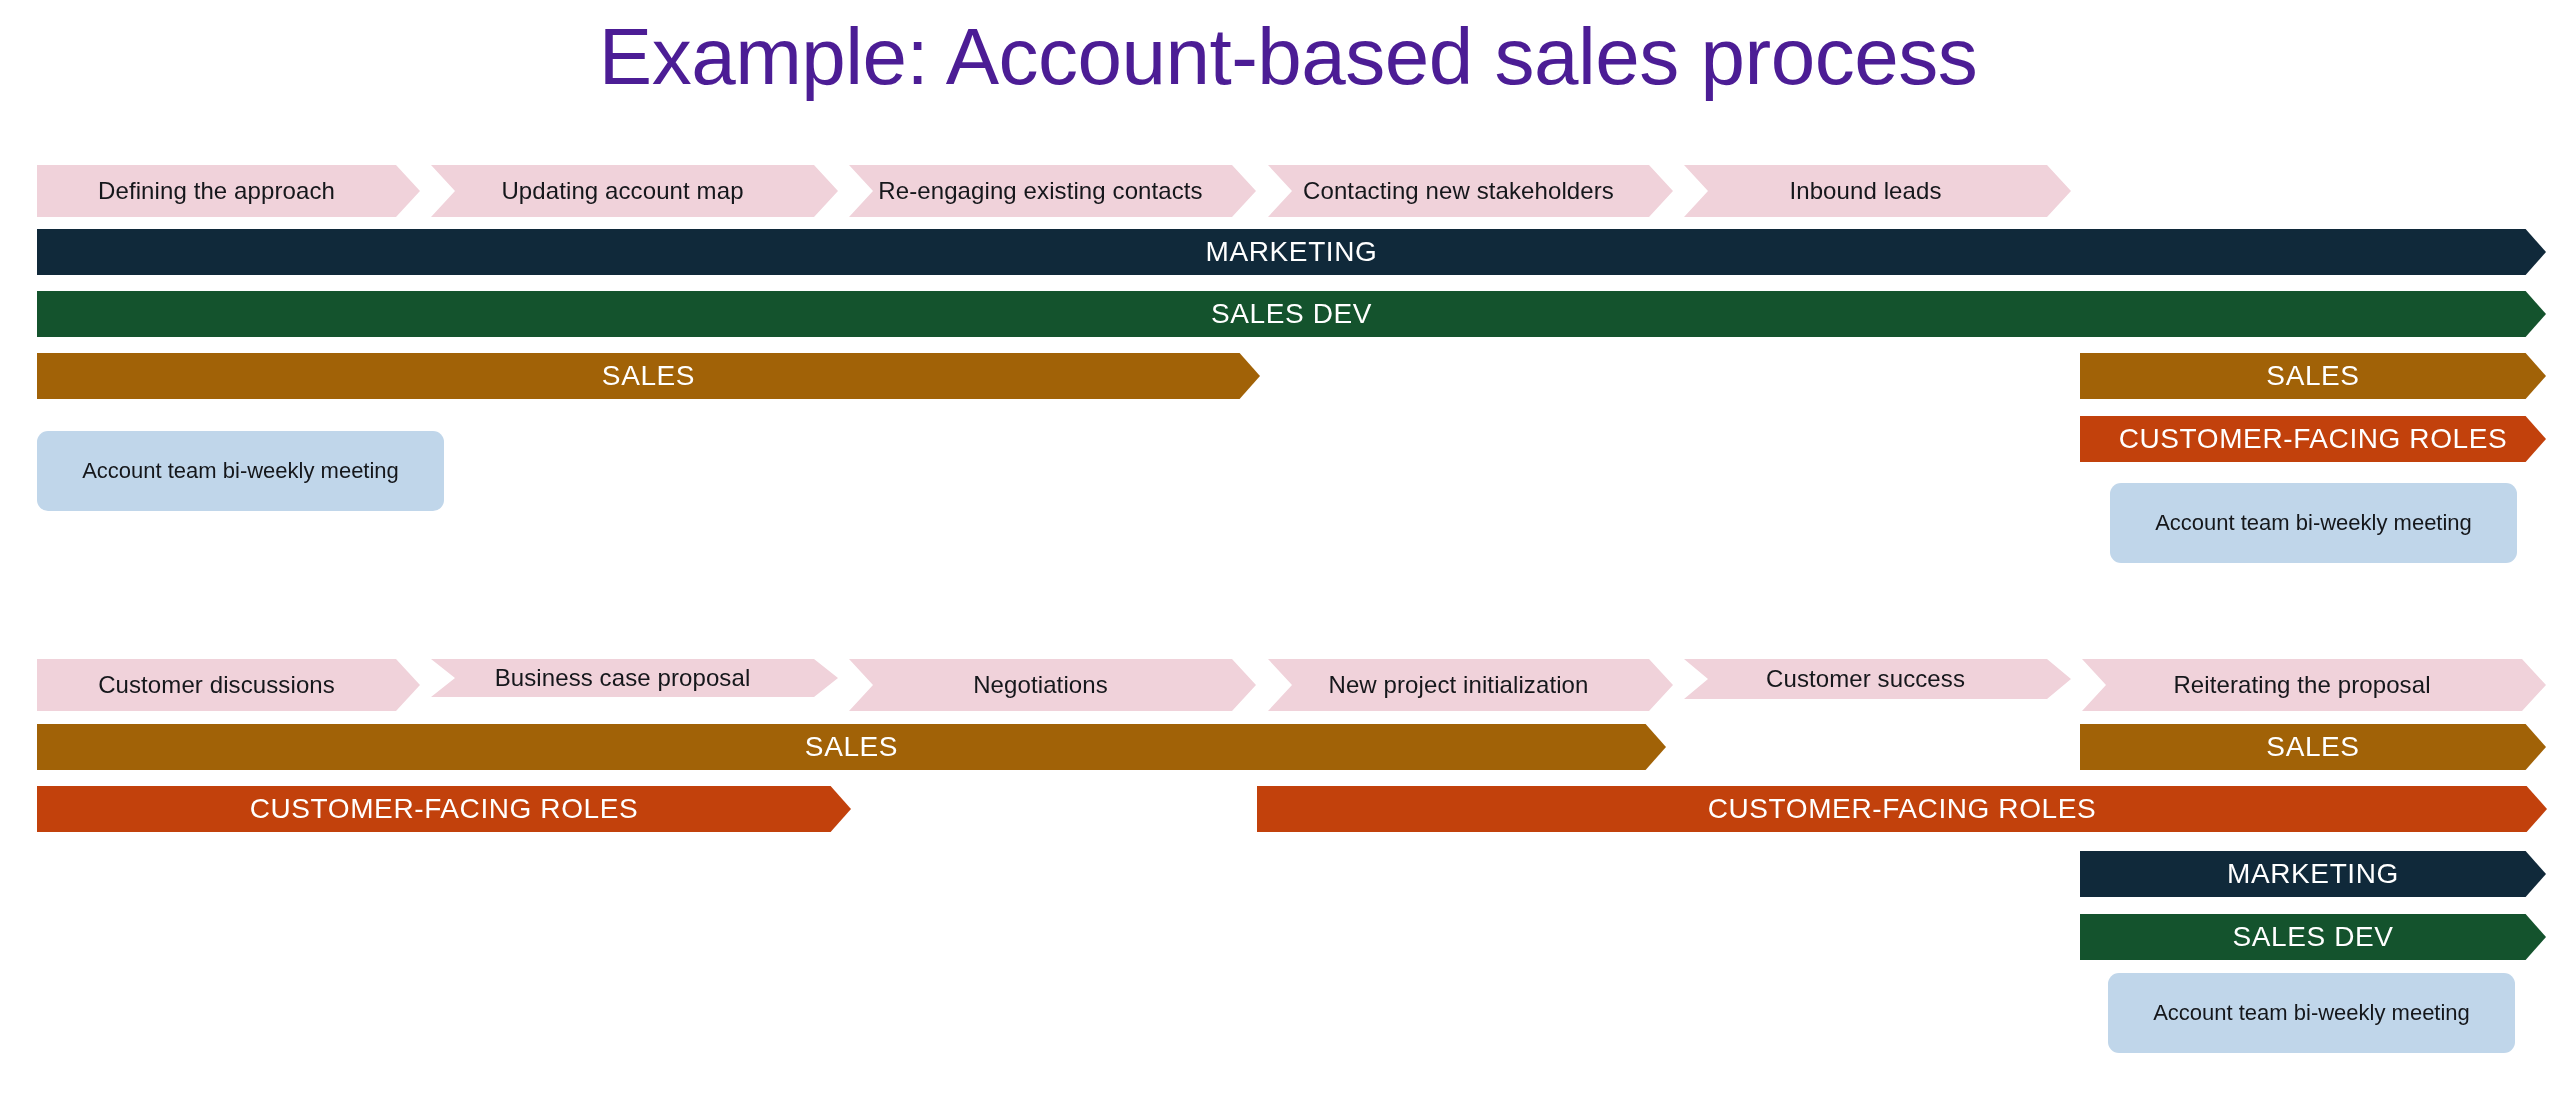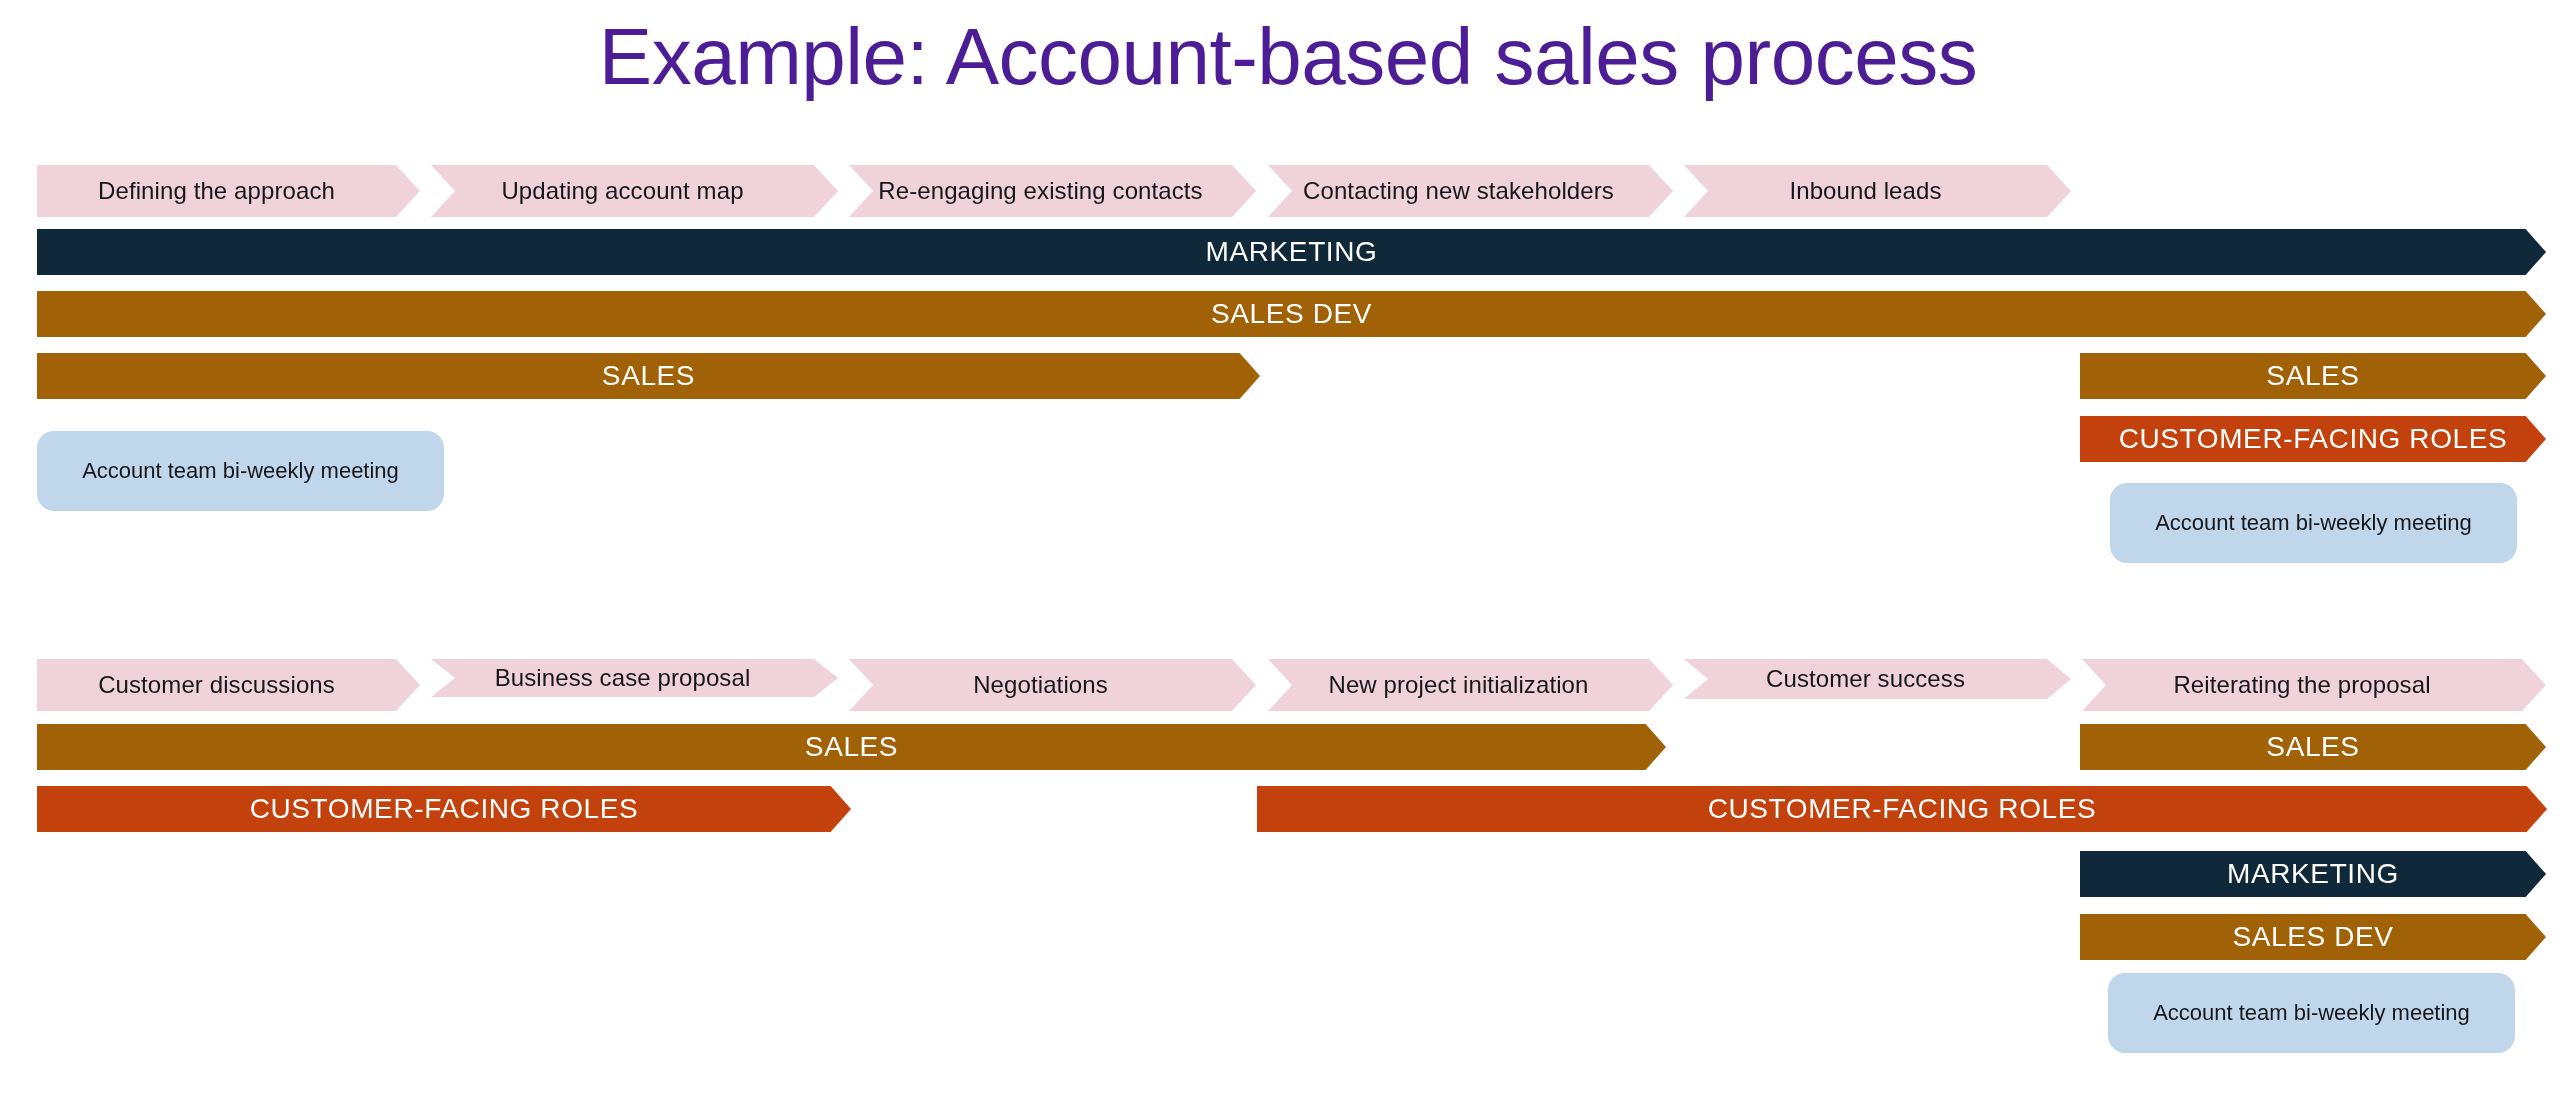--- a/index.html
+++ b/index.html
@@ -67,29 +67,29 @@
     font-size: 28px;
     font-weight: 400;
     letter-spacing: 0.6px;
     text-align: center;
     white-space: nowrap;
   }
   .rolebar.arrow {
     clip-path: polygon(0 0, calc(100% - 20.4px) 0, 100% 50%, calc(100% - 20.4px) 100%, 0 100%);
   }
   .role-marketing { background: #10293a; }
-  .role-salesdev  { background: #a16207; }
+  .role-salesdev  { background: #14532d; }
   .role-sales     { background: #a16207; justify-content: center; }
   .role-customer  { background: #c2410c; }
 
   
   .notebox {
     background: #c0d6ea;
     color: #15171b;
-    border-radius: 17px;
+    border-radius: 11px;
     font-size: 22px;
     font-weight: 400;
     line-height: 1.35;
     text-align: center;
     padding: 5.6px 16.7px;
   }
 </style>
 </head>
 <body>
 

